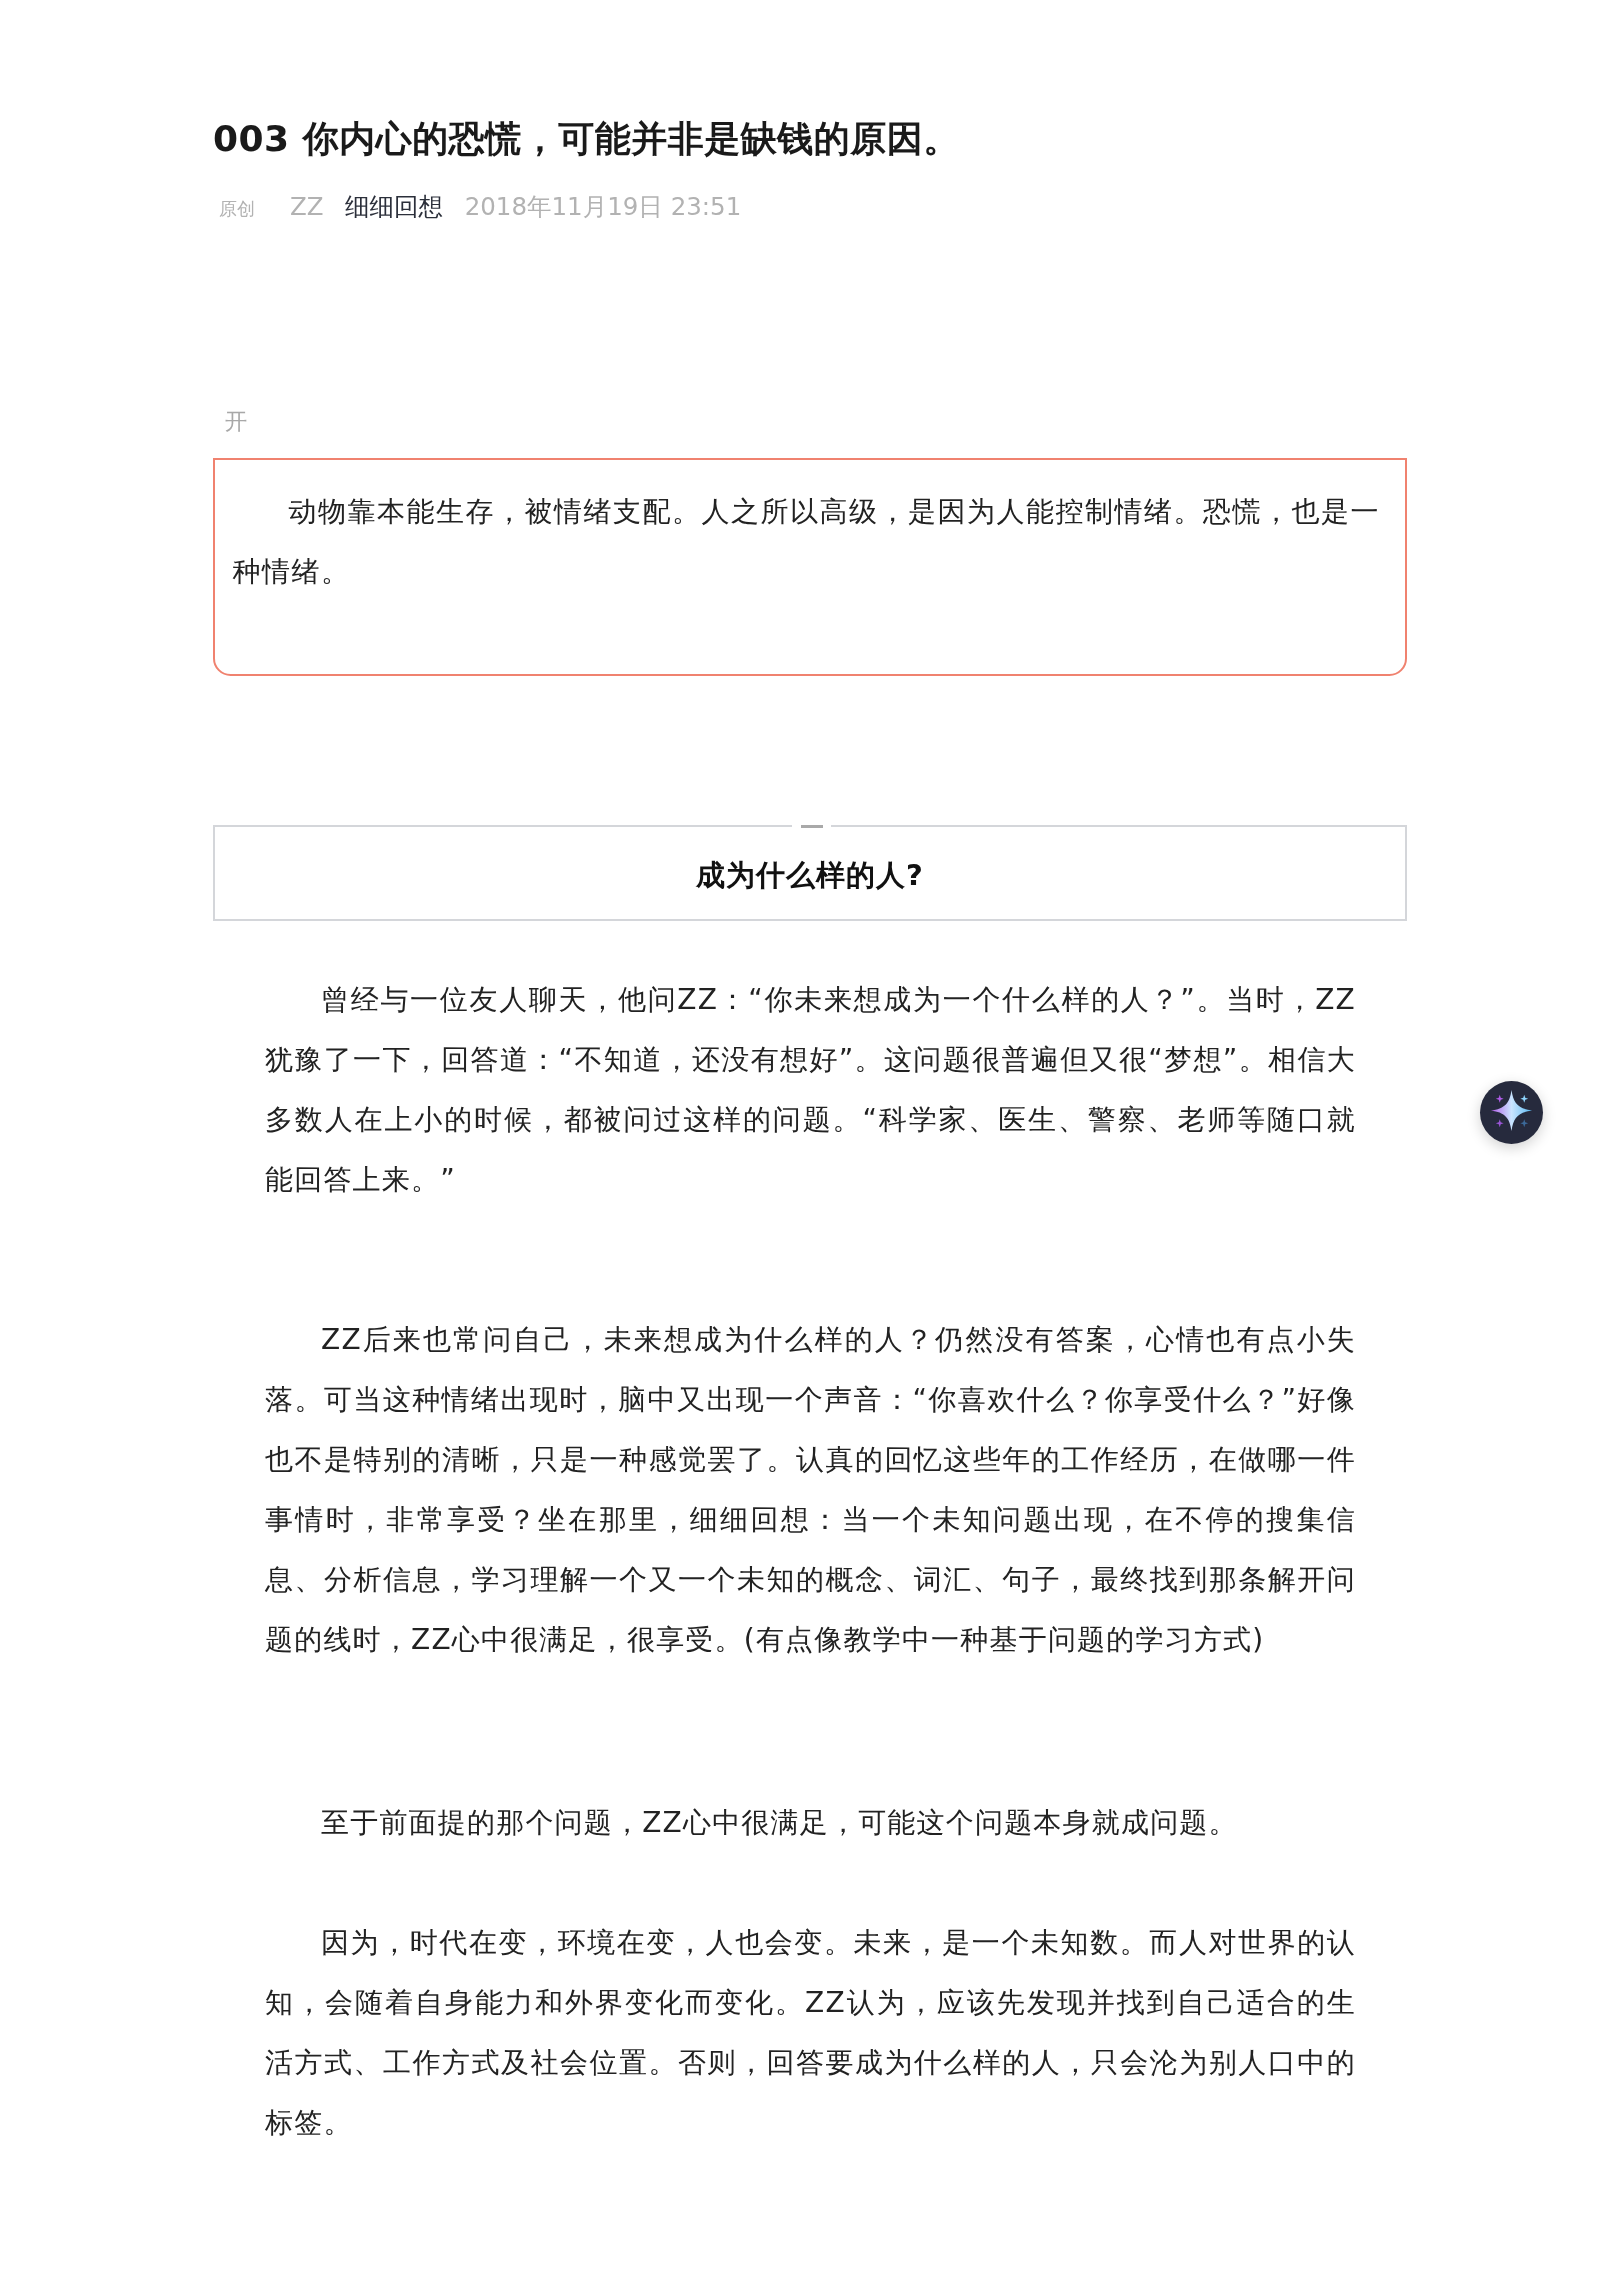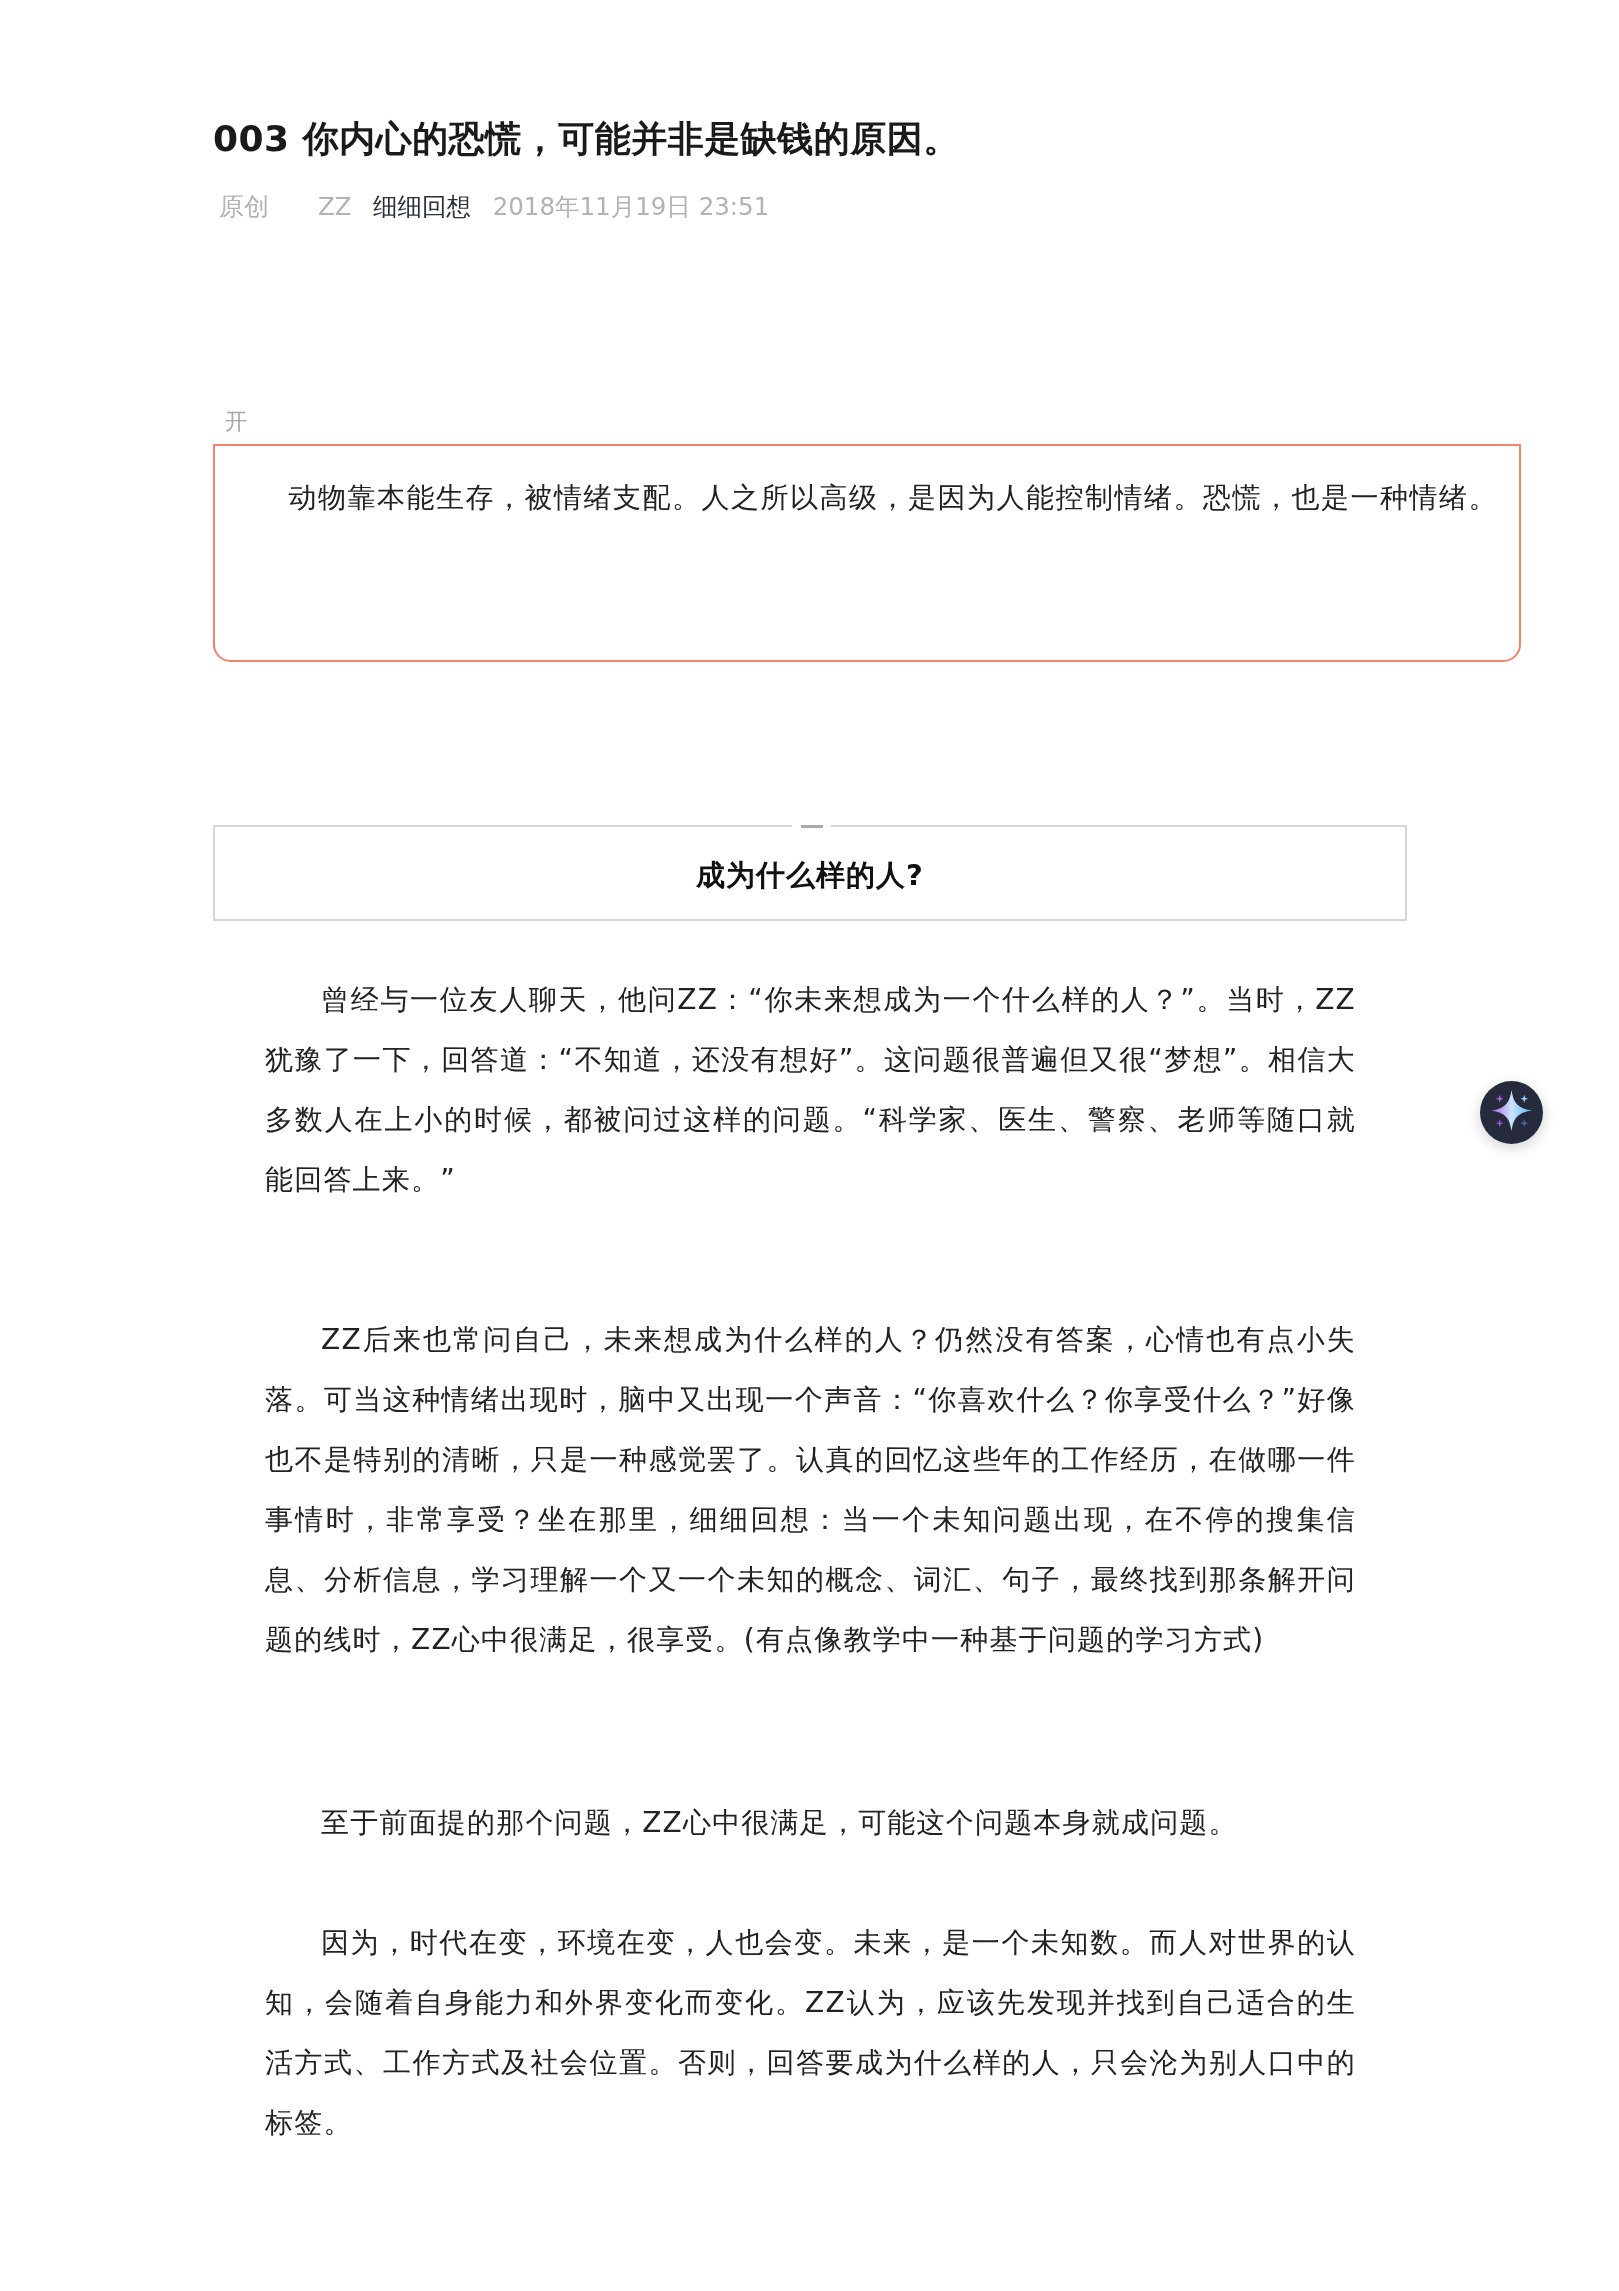--- a/index.html
+++ b/index.html
@@ -34,38 +34,38 @@
     .meta {
       position: absolute;
       left: 5.9px;
       top: 189px;
       font-size: 24.5px;
       line-height: 35px;
       white-space: nowrap;
       display: flex;
       align-items: baseline;
     }
-    .meta .tag { color: #b2b2b2; font-size: 25px; margin-right: 49px; }
+    .meta .tag { color: #b2b2b2; font-size: 18px; margin-right: 35px; }
     .meta .author { color: #b2b2b2; margin-right: 21.6px; }
     .meta .account { color: #576b95; color: #2b2f3a; margin-right: 21.6px; }
     .meta .date { color: #b2b2b2; }
 
     .open-label {
       position: absolute;
       left: 11.8px;
       top: 406px;
       font-size: 22.5px;
       color: #a8a8a8;
       line-height: 31px;
     }
     .intro-box {
       position: absolute;
       left: 0;
-      top: 444px;
-      width: 1308px;
+      top: 458px;
+      width: 1194px;
       height: 218px;
       border: 2px solid #f0826f;
       border-radius: 0 0 17.6px 17.6px;
       padding: 21.6px 17.6px 0 17.6px;
     }
     .intro-box p {
       font-size: 28px;
       line-height: 60px;
       color: #222222;
       text-indent: 2em;

